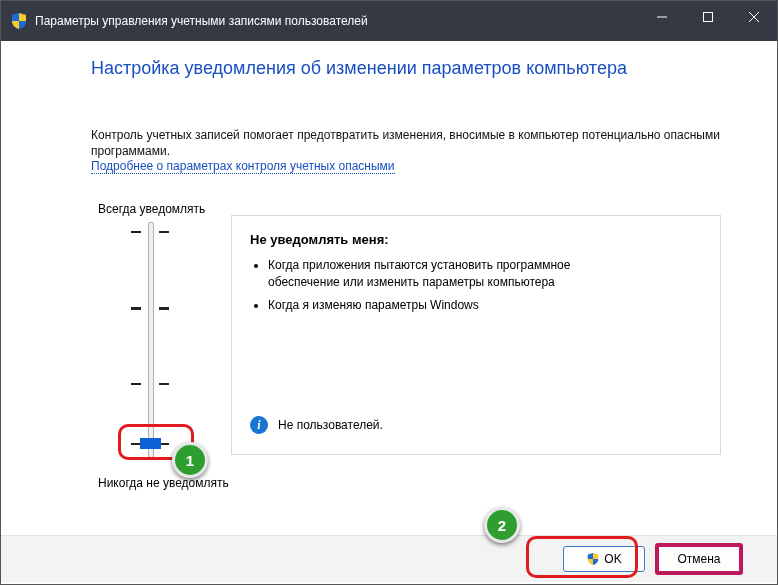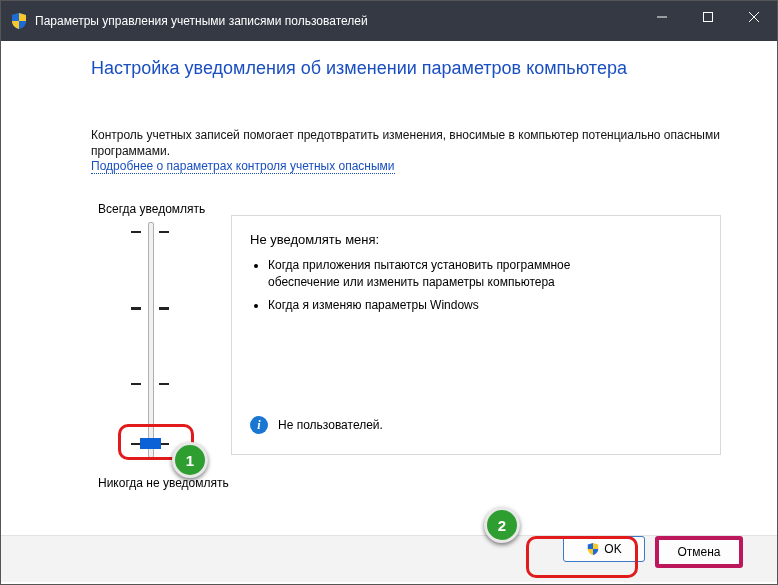--- a/index.html
+++ b/index.html
@@ -140,21 +140,21 @@
     left: 140px;
     top: 21px;
     width: 490px;
     height: 240px;
     border: 1px solid #d9d9d9;
     padding: 16px 18px 12px 18px;
     box-sizing: border-box;
     background: #fff;
   }
   .panel-title {
-    font-weight: 400;
+    font-weight: 700;
     font-size: 13px;
     margin-bottom: 10px;
   }
   .panel ul {
     margin: 0 0 0 18px;
     padding: 0;
   }
   .panel li {
     font-size: 12px;
     margin: 6px 0;
@@ -188,20 +188,21 @@
   .bottombar {
     position: absolute;
     left: 0;
     right: 0;
     bottom: 2px;
     height: 46px;
     background: #f3f3f3;
     border-top: 1px solid #e3e3e3;
     display: flex;
     justify-content: flex-end;
+    align-items: center;
     padding-right: 34px;
     gap: 10px;
   }
   .btn {
     min-width: 80px;
     height: 24px;
     background: #fdfdfd;
     border: 4px solid #be185d;
     border-radius: 3px;
     font-size: 12px;

